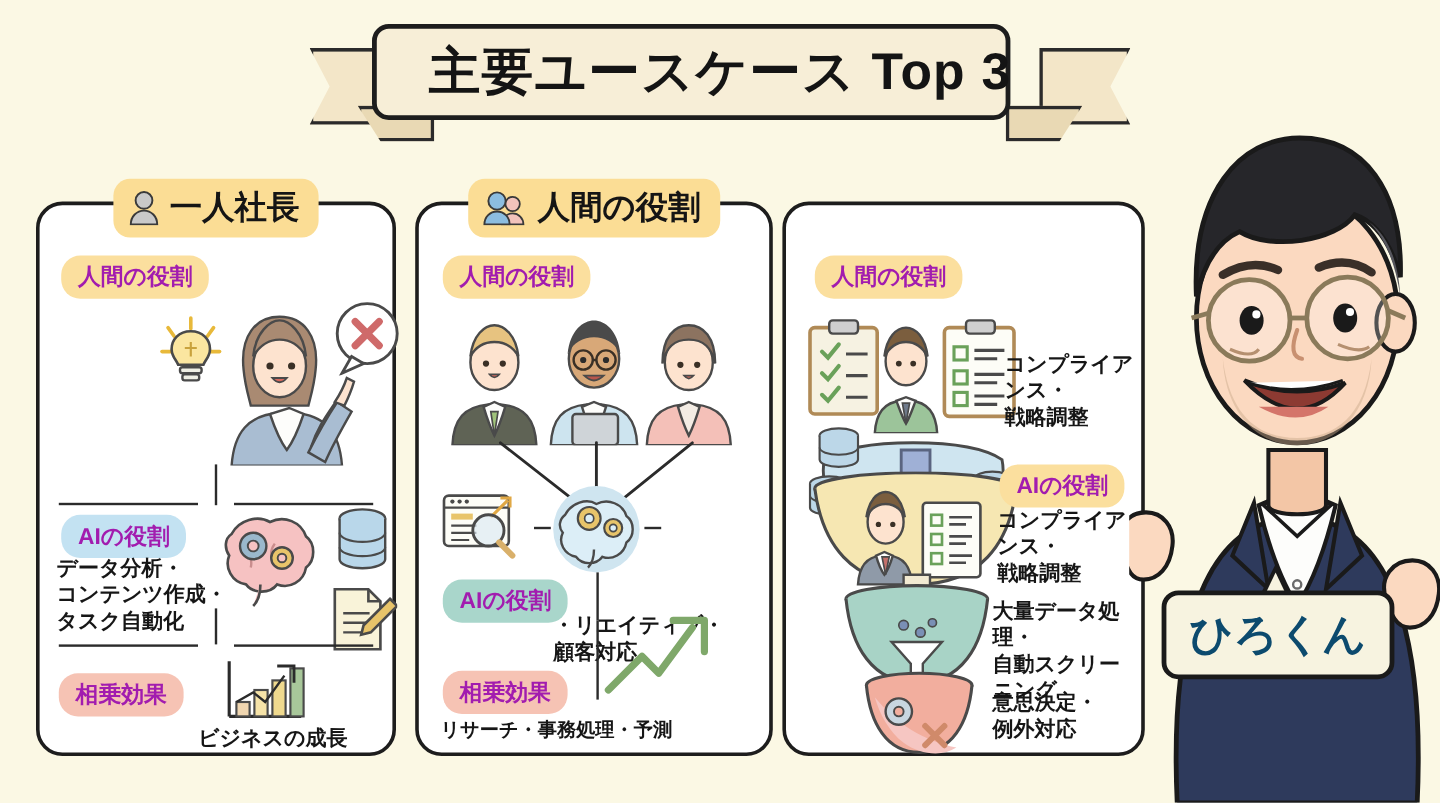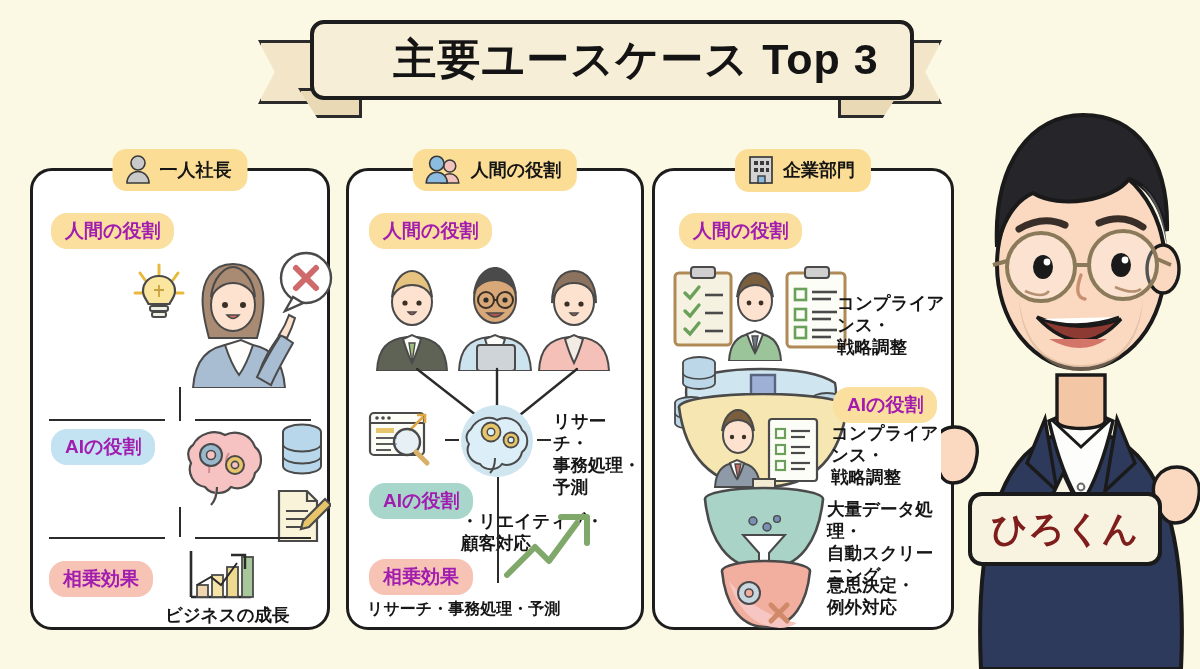--- a/index.html
+++ b/index.html
@@ -11,21 +11,21 @@
     position:relative;
   }
   .stage{position:absolute;inset:0;}
 
   
   .ribbon{position:absolute;left:258px;top:14px;width:684px;height:92px;}
   .ribbon-tail{position:absolute;top:26px;width:70px;height:58px;background:#f3e6c8;border:3px solid #2b2b2b;}
   .ribbon-tail.left{left:0;clip-path:polygon(0 0,100% 0,100% 100%,0 100%,22% 50%);}
   .ribbon-tail.right{right:0;clip-path:polygon(0 0,100% 0,78% 50%,100% 100%,0 100%);}
   .ribbon-body{
-    position:absolute;left:52px;top:6px;width:604px;height:80px;
+    position:absolute;left:52px;top:6px;width:532px;height:80px;
     background:#f7eed7;border:4px solid #1d1d1d;border-radius:14px;
     display:flex;align-items:center;justify-content:center;
     box-sizing:border-box;
     padding-left:48px;
   }
   .ribbon-fold{position:absolute;top:74px;width:58px;height:24px;background:#e9d9b4;border:3px solid #2b2b2b;}
   .ribbon-fold.l{left:40px;clip-path:polygon(0 0,100% 0,100% 100%,30% 100%);}
   .ribbon-fold.r{right:40px;clip-path:polygon(0 0,100% 0,70% 100%,0 100%);}
   .title-text{
     font-size:43px;font-weight:bold;color:#141414;letter-spacing:1px;
@@ -41,21 +41,21 @@
   #card-0{left:30px;width:300px;}
   #card-1{left:346px;width:298px;}
   #card-2{left:652px;width:302px;}
 
   .card-header{
     position:absolute;top:-22px;left:50%;transform:translateX(-50%);
     background:#fbdd95;border-radius:14px;
     padding:6px 16px 7px 12px;display:flex;align-items:center;gap:8px;
     white-space:nowrap;z-index:5;
   }
-  .card-header .ch-title{font-size:18px;font-weight:bold;color:#151515;}
+  .card-header .ch-title{font-size:27px;font-weight:bold;color:#151515;}
 
   .pill{
     display:inline-block;border-radius:16px;padding:5px 14px;
     font-size:19px;font-weight:bold;color:#a21caf;white-space:nowrap;
   }
   .pill.human{background:#fbdf9e;}
   .pill.ai-blue{background:#c3e2f2;}
   .pill.ai-teal{background:#a9d6cb;}
   .pill.ai-yellow{background:#fbdf9e;}
   .pill.syn{background:#f6c3b4;text-align:right;}
@@ -71,21 +71,21 @@
   
   .vline{position:absolute;width:2px;background:#2b2b2b;}
 
   
   .character{position:absolute;right:-6px;bottom:0;width:265px;height:600px;}
   .badge{
     position:absolute;left:968px;top:492px;width:186px;height:66px;
     background:#f7f3e0;border:4px solid #1a1a1a;border-radius:14px;
     display:flex;align-items:center;justify-content:center;z-index:40;
   }
-  .badge-text{font-size:36px;font-weight:bold;color:#7f1d1d;}
+  .badge-text{font-size:36px;font-weight:bold;color:#0c4a6e;}
   .badge-tail{
     position:absolute;left:1050px;top:470px;width:0;height:0;z-index:39;
     border-left:13px solid transparent;border-right:13px solid transparent;
     border-bottom:26px solid #1a1a1a;
   }
   .badge-tail::after{
     content:"";position:absolute;left:-9px;top:7px;width:0;height:0;
     border-left:9px solid transparent;border-right:9px solid transparent;
     border-bottom:19px solid #f7f3e0;
   }
@@ -192,20 +192,23 @@
       <path d="M6 4h28l10 10v40H6z" fill="#f9f3d9" stroke="#4a4a4a" stroke-width="2.2"></path>
       <path d="M34 4v10h10" fill="none" stroke="#4a4a4a" stroke-width="2.2"></path>
       <g stroke="#4a4a4a" stroke-width="2">
           <line x1="13" y1="24" x2="35" y2="24"></line>
           <line x1="13" y1="32" x2="35" y2="32"></line>
           <line x1="13" y1="40" x2="28" y2="40"></line>
         </g>
       <path d="M52 12l6 6-22 22-8 2 2-8z" fill="#e8c46a" stroke="#4a4a4a" stroke-width="2.2"></path>
     </svg>
 
+    <div class="abs body-text" style="left:14px;top:292px;white-space:pre-line;">データ分析・
+コンテンツ作成・
+タスク自動化</div>
 
     <div class="vline" style="left:146px;top:336px;height:30px;"></div>
     <div class="divider" style="left:16px;top:366px;width:116px;"></div>
     <div class="divider" style="left:162px;top:366px;width:116px;"></div>
 
     <div class="abs" style="left:16px;top:390px;">
       <span class="pill syn">相乗効果</span>
     </div>
     <svg class="abs" style="left:148px;top:374px;" width="80" height="62" viewBox="0 0 80 62">
       <line x1="10" y1="6" x2="10" y2="52" stroke="#2b2b2b" stroke-width="2.6"></line>
@@ -304,23 +307,20 @@
       <path d="M18 26c5-10 18-14 26-9 10-5 22 0 25 10 7 5 7 17 0 22-2 10-12 15-20 12-5 7-17 7-22 0-10-2-15-12-11-20-4-5-3-11 2-15z" fill="#dceef7" stroke="#4a4a4a" stroke-width="2"></path>
       <path d="M42 55c0 7-2 12-5 15" stroke="#4a4a4a" stroke-width="2" fill="none"></path>
       <circle cx="38" cy="29" r="9.5" fill="#e8c46a" stroke="#4a4a4a" stroke-width="1.8"></circle>
       <circle cx="38" cy="29" r="3.8" fill="#dceef7" stroke="#4a4a4a" stroke-width="1.4"></circle>
       <circle cx="58" cy="37" r="7.5" fill="#e8c46a" stroke="#4a4a4a" stroke-width="1.8"></circle>
       <circle cx="58" cy="37" r="3" fill="#dceef7" stroke="#4a4a4a" stroke-width="1.4"></circle>
     </svg>
     <div class="divider" style="left:96px;top:268px;width:14px;"></div>
     <div class="divider" style="left:188px;top:268px;width:14px;"></div>
 
-    <div class="abs body-text" style="left:204px;top:240px;white-space:pre-line;">リサーチ・
-事務処理・
-予測</div>
 
     <div class="vline" style="left:148px;top:306px;height:40px;"></div>
 
     <div class="abs" style="left:20px;top:312px;">
       <span class="pill ai-teal">AIの役割</span>
     </div>
     <div class="abs body-text" style="left:112px;top:300px;white-space:pre-line;margin-top:40px;">・リエイティブ・
 顧客対応</div>
 
     <div class="vline" style="left:148px;top:346px;height:66px;"></div>
@@ -331,35 +331,20 @@
     </svg>
 
     <div class="abs" style="left:20px;top:388px;">
       <span class="pill syn">相乗効果</span>
     </div>
     <div class="abs body-text sm" style="left:18px;top:428px;">リサーチ・事務処理・予測</div>
   </div>
 
   <div class="card" id="card-2">
 
-    <div class="card-header">
-      <svg width="28" height="30" viewBox="0 0 28 30">
-        <rect x="3" y="2" width="22" height="26" fill="#d3d3d3" stroke="#3a3a3a" stroke-width="1.7"></rect>
-        <g fill="#3a3a3a">
-          <rect x="7" y="6" width="4" height="4"></rect>
-            <rect x="13" y="6" width="4" height="4"></rect>
-            <rect x="19" y="6" width="3" height="4"></rect>
-          <rect x="7" y="13" width="4" height="4"></rect>
-            <rect x="13" y="13" width="4" height="4"></rect>
-            <rect x="19" y="13" width="3" height="4"></rect>
-        </g>
-        <rect x="11" y="21" width="7" height="7" fill="#8cbde0" stroke="#3a3a3a" stroke-width="1.4"></rect>
-      </svg>
-      <span class="ch-title">企業部門</span>
-    </div>
 
     <div class="abs" style="left:24px;top:42px;">
       <span class="pill human">人間の役割</span>
     </div>
 
     <svg class="abs" style="left:16px;top:94px;" width="180" height="96" viewBox="0 0 180 96">
       <g>
         <rect x="4" y="8" width="56" height="72" rx="4" fill="#f6f2e2" stroke="#b08a56" stroke-width="3"></rect>
         <rect x="20" y="2" width="24" height="11" rx="3" fill="#cfcfcf" stroke="#4a4a4a" stroke-width="2"></rect>
         <g stroke="#6aa15a" stroke-width="3.4" fill="none" stroke-linecap="round">

